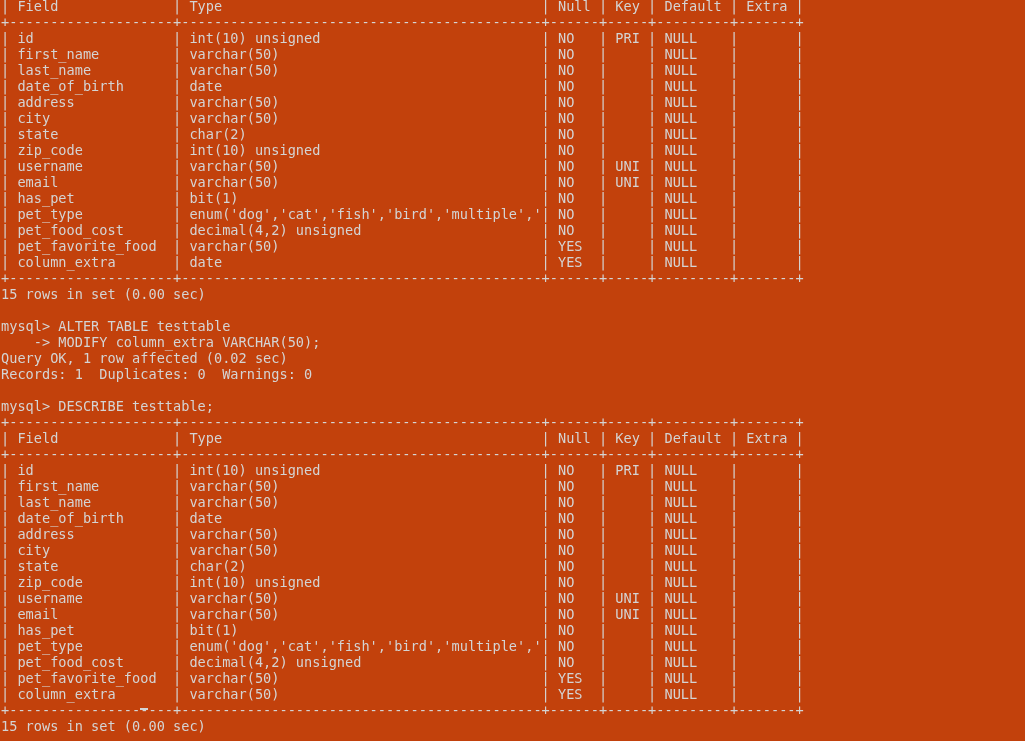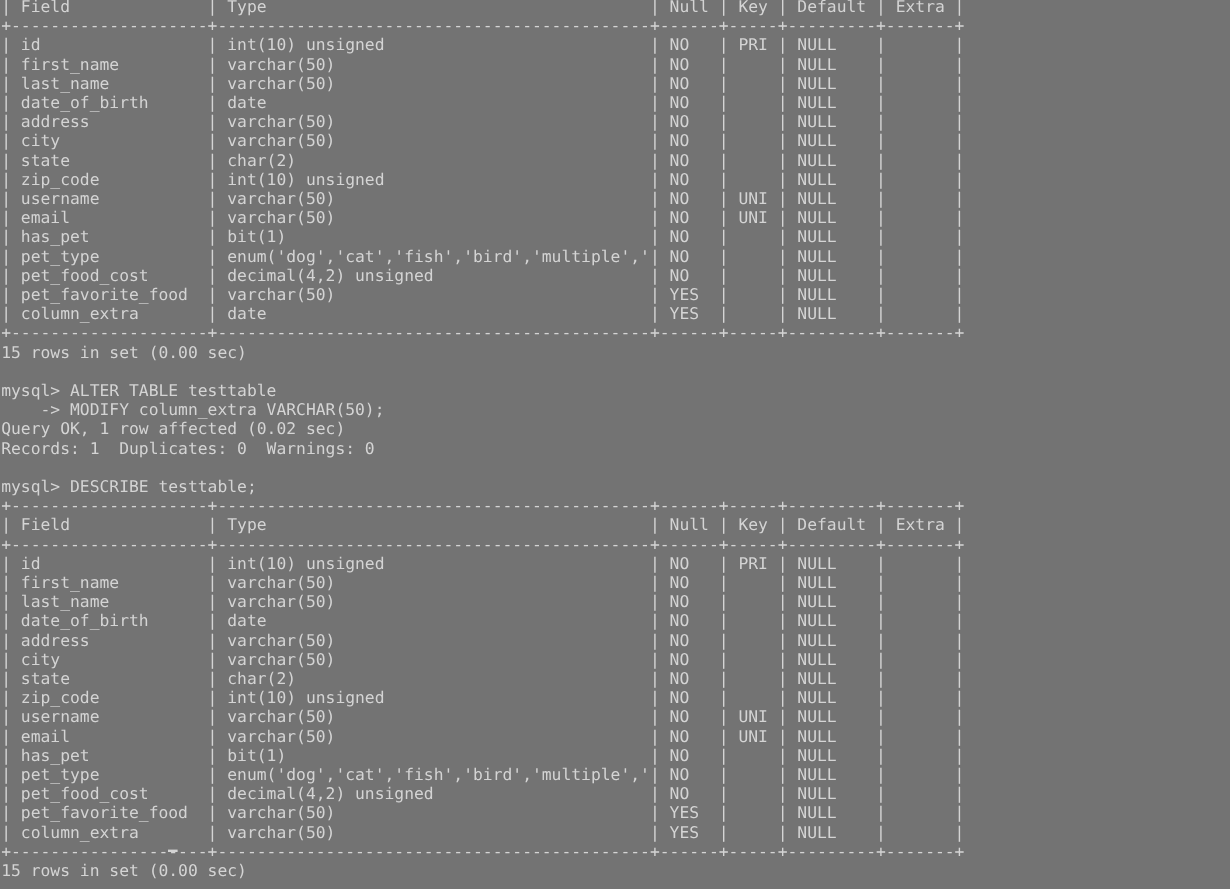--- a/index.html
+++ b/index.html
@@ -9,21 +9,21 @@
   }
   body {
     width: 1025px;
     height: 741px;
     overflow: hidden;
     font-family: "DejaVu Sans Mono", "Liberation Mono", monospace;
   }
   #terminal {
     width: 1025px;
     height: 741px;
-    background: #737373;
+    background: #c2410c;
     color: #d4d4d4;
     font-family: "DejaVu Sans Mono", "Liberation Mono", monospace;
     font-size: 13.4px;
     line-height: 16px;
     letter-spacing: 0px;
     white-space: pre;
     padding: 0;
     margin: 0;
     position: relative;
     overflow: hidden;

